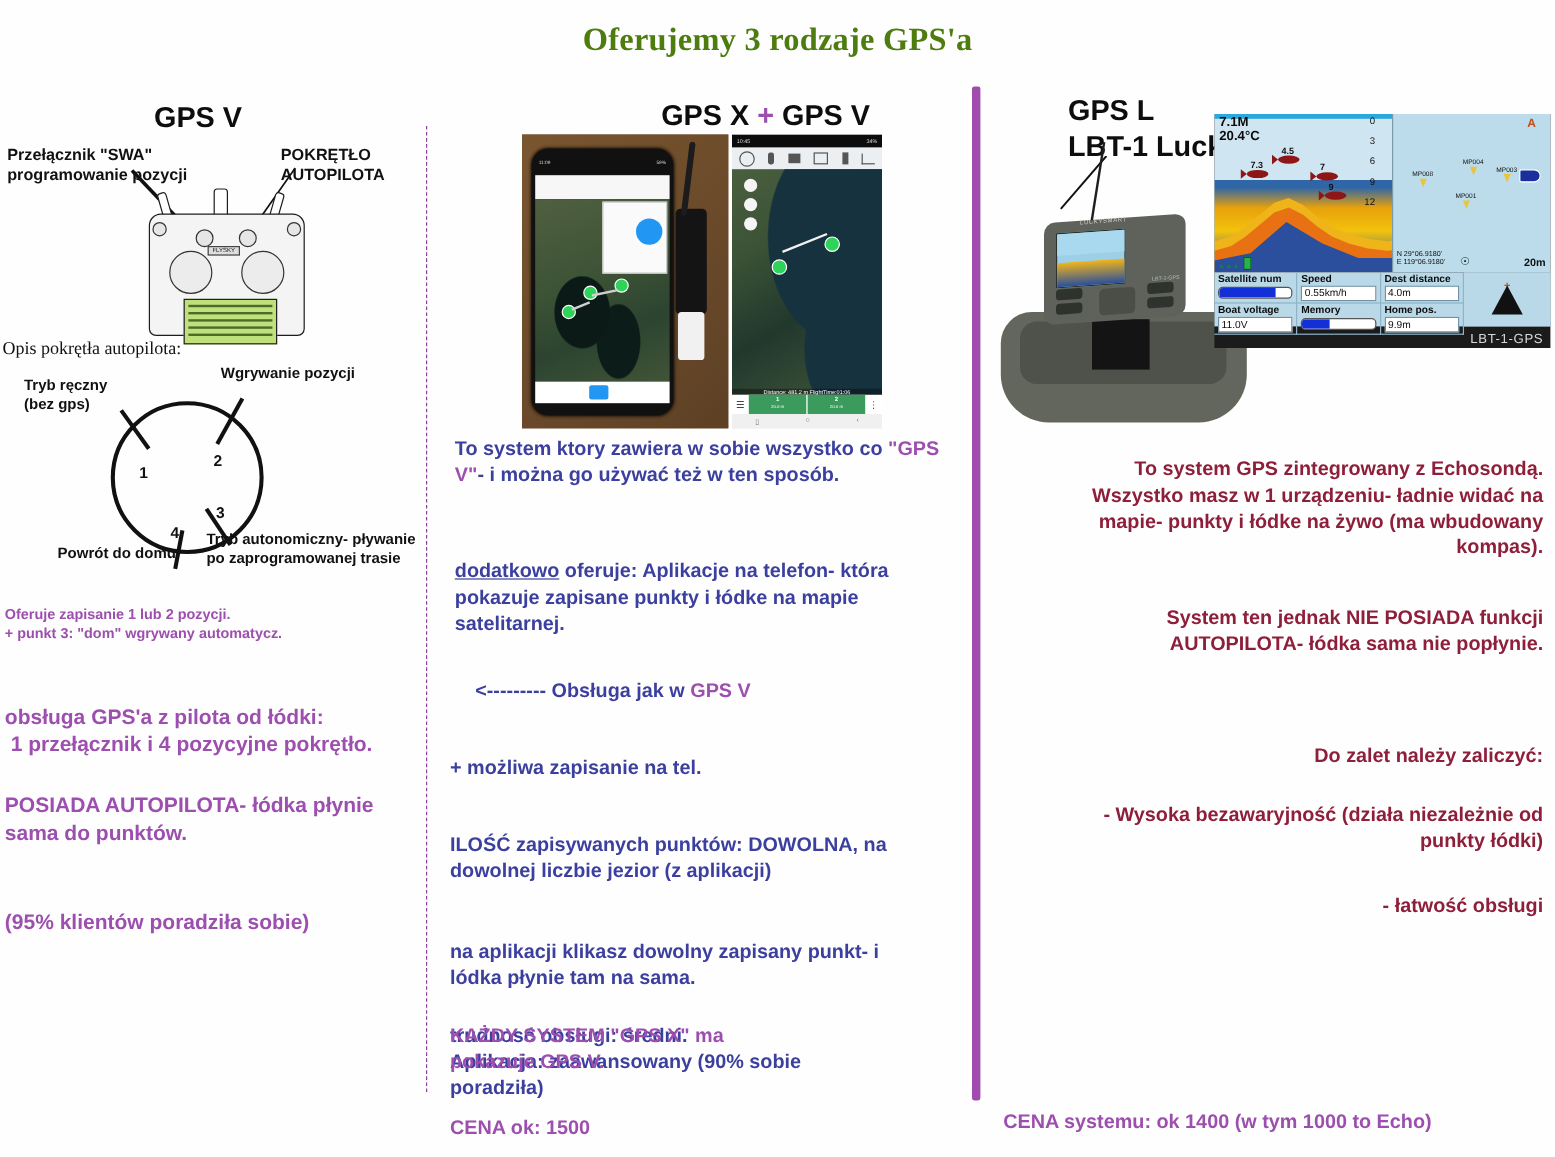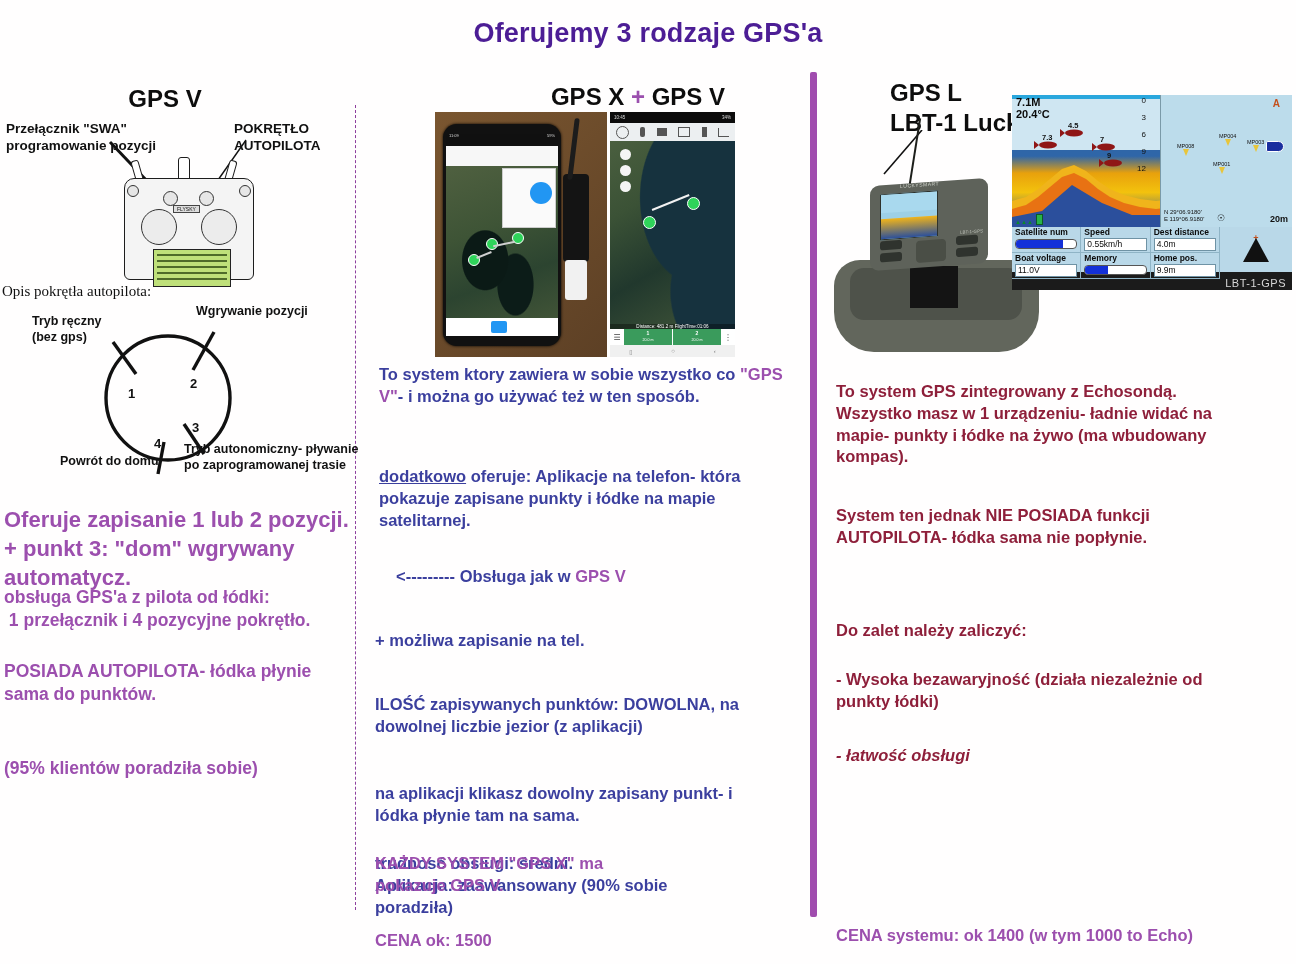--- a/index.html
+++ b/index.html
@@ -9,22 +9,23 @@
     font-family:"Liberation Sans", sans-serif;
     position:relative;
     overflow:hidden;
   }
   .page{position:relative;width:1296px;height:964px;}
 
   
   .main-title{
     position:absolute;left:0;top:18px;width:1296px;
     text-align:center;
-    font-size:27px;font-weight:bold;color:#4c1d95;
+    font-size:27px;font-weight:bold;color:#4d7c0f;
     letter-spacing:0.2px;
+    font-family:Liberation Serif, serif;
   }
 
   
   .divider-thin{
     position:absolute;left:355px;top:105px;
     width:0;height:805px;
     border-left:1.6px dashed #8e3f9e;
   }
   .divider-thick{
     position:absolute;left:810px;top:72px;
@@ -56,38 +57,38 @@
   .lbl-pokretlo{left:234px;top:120px;}
 
   .tx-wrap{position:absolute;left:118px;top:160px;width:140px;height:125px;}
 
   .opis{
     position:absolute;left:2px;top:283px;
     font-family:"Liberation Serif", serif;
     font-size:15px;color:#111;
   }
 
-  .dial-wrap{position:absolute;left:18px;top:302px;width:345px;height:175px;}
+  .dial-wrap{position:absolute;left:6px;top:302px;width:345px;height:175px;}
   .dial-label{
     position:absolute;font-size:12.5px;font-weight:bold;color:#111;
     line-height:1.25;
   }
   .dl-manual{left:14px;top:12px;}
   .dl-upload{left:178px;top:2px;}
   .dl-home{left:42px;top:152px;}
   .dl-auto{left:166px;top:140px;}
   .dial-num{position:absolute;font-size:13px;font-weight:bold;color:#111;}
 
   
   .tblock{position:absolute;font-weight:bold;line-height:1.32;}
   .purple{color:#9c4fae;}
   .navy{color:#3b3f9e;}
-  .maroon{color:#8e1f3a;}
-
-  .lt1{left:4px;top:505px;width:350px;font-size:22px;}
+  .maroon{color:#8e1f3a;text-align:right;}
+
+  .lt1{left:4px;top:505px;width:350px;font-size:12px;}
   .lt2{left:4px;top:586px;width:350px;font-size:17.5px;}
   .lt3{left:4px;top:660px;width:350px;font-size:17.5px;}
   .lt4{left:4px;top:757px;width:350px;font-size:17.5px;}
   .lt5{left:4px;top:925px;width:350px;font-size:17.5px;}
 
   
   .mid-head{position:absolute;left:145px;top:82px;width:260px;text-align:center;}
   .phones{position:absolute;left:72px;top:112px;width:300px;height:245px;}
   .phone{position:absolute;top:0;height:245px;overflow:hidden;}
   .phone-a{left:0;width:172px;background:#6b4a2c;}
@@ -106,21 +107,21 @@
 
   
   .right-head{position:absolute;left:68px;top:78px;width:300px;}
   .echo-img{position:absolute;left:190px;top:95px;width:280px;height:195px;}
   .boat-img{position:absolute;left:6px;top:110px;width:220px;height:250px;}
 
   .rt1{left:14px;top:381px;width:450px;font-size:16.5px;}
   .rt2{left:14px;top:505px;width:450px;font-size:16.5px;}
   .rt3{left:14px;top:620px;width:450px;font-size:16.5px;}
   .rt4{left:14px;top:669px;width:450px;font-size:16.5px;}
-  .rt5{left:14px;top:745px;width:450px;font-size:16.5px;font-style:italic;}
+  .rt5{left:14px;top:745px;width:450px;font-size:16.5px;}
   .rt6{left:14px;top:925px;width:460px;font-size:16.5px;}
 
   
   .ff{position:relative;width:100%;height:100%;background:#1b1b1b;}
   .ff-top{position:absolute;left:0;top:0;right:0;height:132px;display:flex;}
   .ff-sonar{position:relative;width:53%;height:100%;background:#cfe6f2;overflow:hidden;}
   .ff-map{position:relative;width:47%;height:100%;background:#bcdceb;border-left:1px solid #7a9aa8;}
   .ff-depth{position:absolute;left:4px;top:2px;font-size:11px;font-weight:bold;color:#0b0b0b;line-height:1.08;}
   .ff-axis{position:absolute;right:14px;top:2px;font-size:8px;color:#111;line-height:1.0;text-align:right;}
   .ff-axis div{margin-bottom:9px;}

